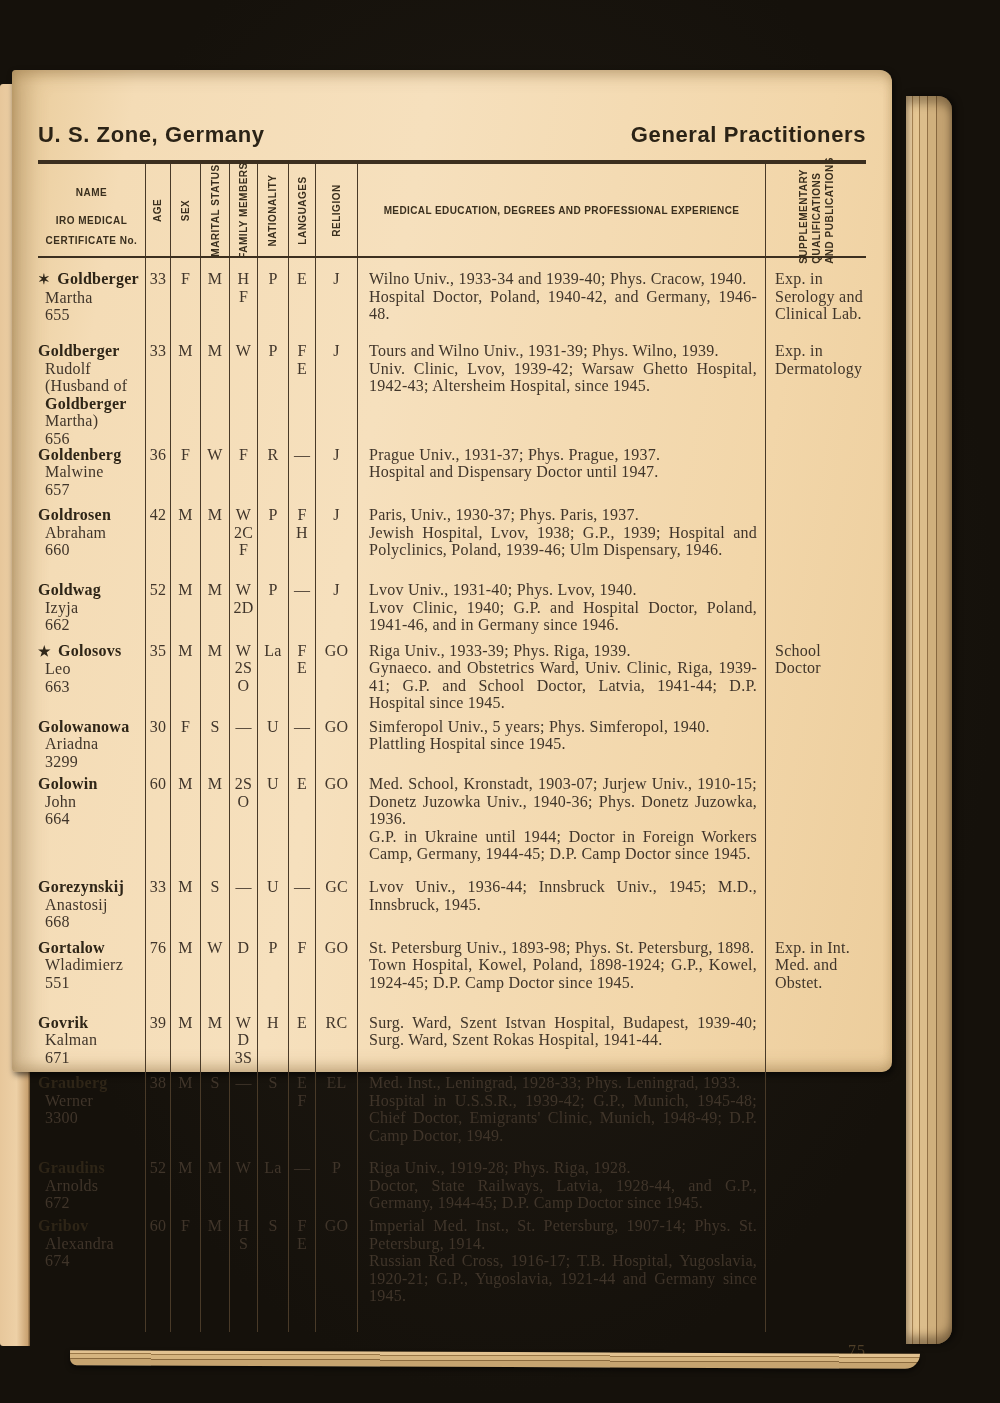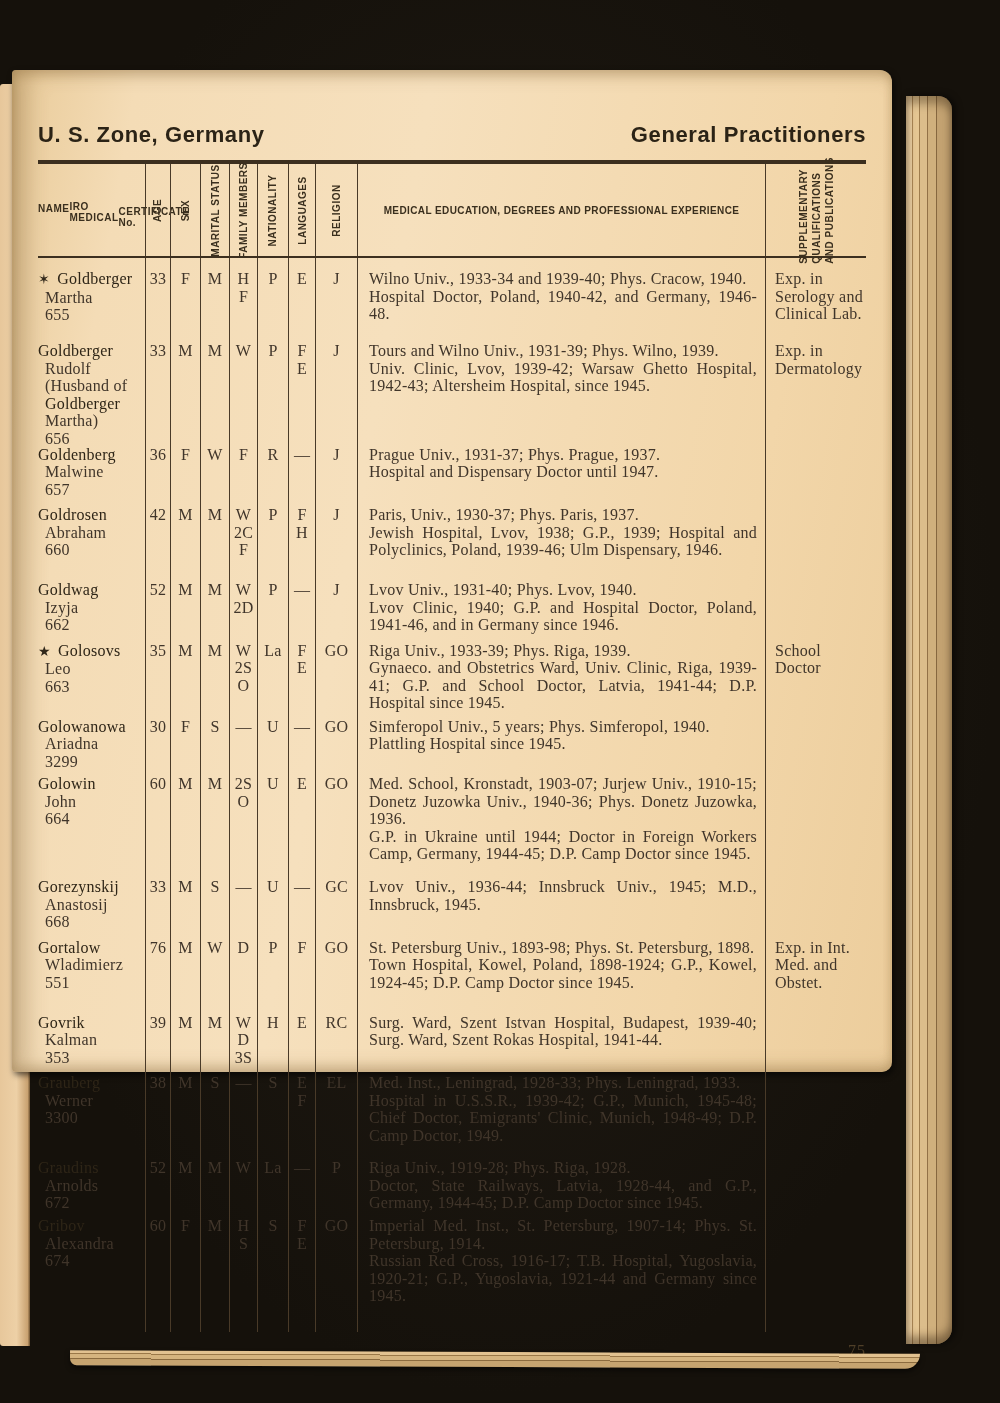--- a/index.html
+++ b/index.html
@@ -70,42 +70,42 @@
     height:98px;
   }
   .cell{ border-right:1.5px solid var(--rule); min-width:0; }
   .cell.c9{ border-right:none; }
 
   .hcell{
     display:flex; align-items:center; justify-content:center;
     font-family:"Liberation Sans", sans-serif; font-weight:bold;
     font-size:10px; letter-spacing:.5px; color:#3a2f1e;
   }
-  .hcell.name-h{ justify-content:space-between; padding-top:13px; }
+  .hcell.name-h{ flex-direction:column; justify-content:center; padding-top:13px; }
   .name-h div{ line-height:11px; }
   .name-h .nm1{ margin-bottom:17px; }
   .name-h .nm2{ margin-bottom:9px; }
   .rot{ transform:rotate(-90deg); white-space:nowrap; }
   .sup-h .rot div{ line-height:13px; text-align:left; }
   .med-h{ letter-spacing:.4px; }
 
   .tbody{
     height:1072px;
     grid-template-rows:
       minmax(72px,auto) minmax(103px,auto) minmax(60px,auto) minmax(75px,auto)
       minmax(60px,auto) minmax(75px,auto) minmax(57px,auto) minmax(103px,auto)
       minmax(60px,auto) minmax(75px,auto) minmax(60px,auto) minmax(85px,auto)
       minmax(57px,auto) minmax(115px,auto) minmax(10px,1fr);
   }
   .tbody .cell{
     padding-top:12px;
     font-size:16px; line-height:17.5px; letter-spacing:.25px; color:var(--ink);
   }
   .ctr{ text-align:center; }
-  .bold{ font-weight:normal; color:var(--ink-bold); }
+  .bold{ font-weight:bold; color:var(--ink-bold); }
   .name-line{ white-space:nowrap; }
   .name-line:not(:first-child){ padding-left:7px; }
   .star{ font-size:14px; padding-right:3px; color:#31281a; }
   .c-med{ padding-left:11px; padding-right:8px; }
   .exp-para{ text-align:justify; }
   .c-sup{ padding-left:9px; padding-right:2px; }
   .fill-cell{ padding:0; }
 
   .page-footer{
     position:absolute; left:26px; top:1272px; width:828px;
@@ -475,21 +475,21 @@
             <div class="exp-para">St. Petersburg Univ., 1893-98; Phys. St. Petersburg, 1898.</div>
             <div class="exp-para">Town Hospital, Kowel, Poland, 1898-1924; G.P., Kowel, 1924-45; D.P. Camp Doctor since 1945.</div>
           </div>
   </div>
   <div class="cell c9 c-sup">Exp. in Int. Med. and Obstet.</div>
 
   <div class="cell c0 c-name">
     <div>
             <div class="name-line bold">Govrik</div>
             <div class="name-line">Kalman</div>
-            <div class="name-line">353</div>
+            <div class="name-line">671</div>
           </div>
   </div>
   <div class="cell c1 ctr">39</div>
   <div class="cell c2 ctr">M</div>
   <div class="cell c3 ctr">M</div>
   <div class="cell c4 ctr">
     <div>
             <div class="stack-line">W</div>
             <div class="stack-line">D</div>
             <div class="stack-line">3S</div>

